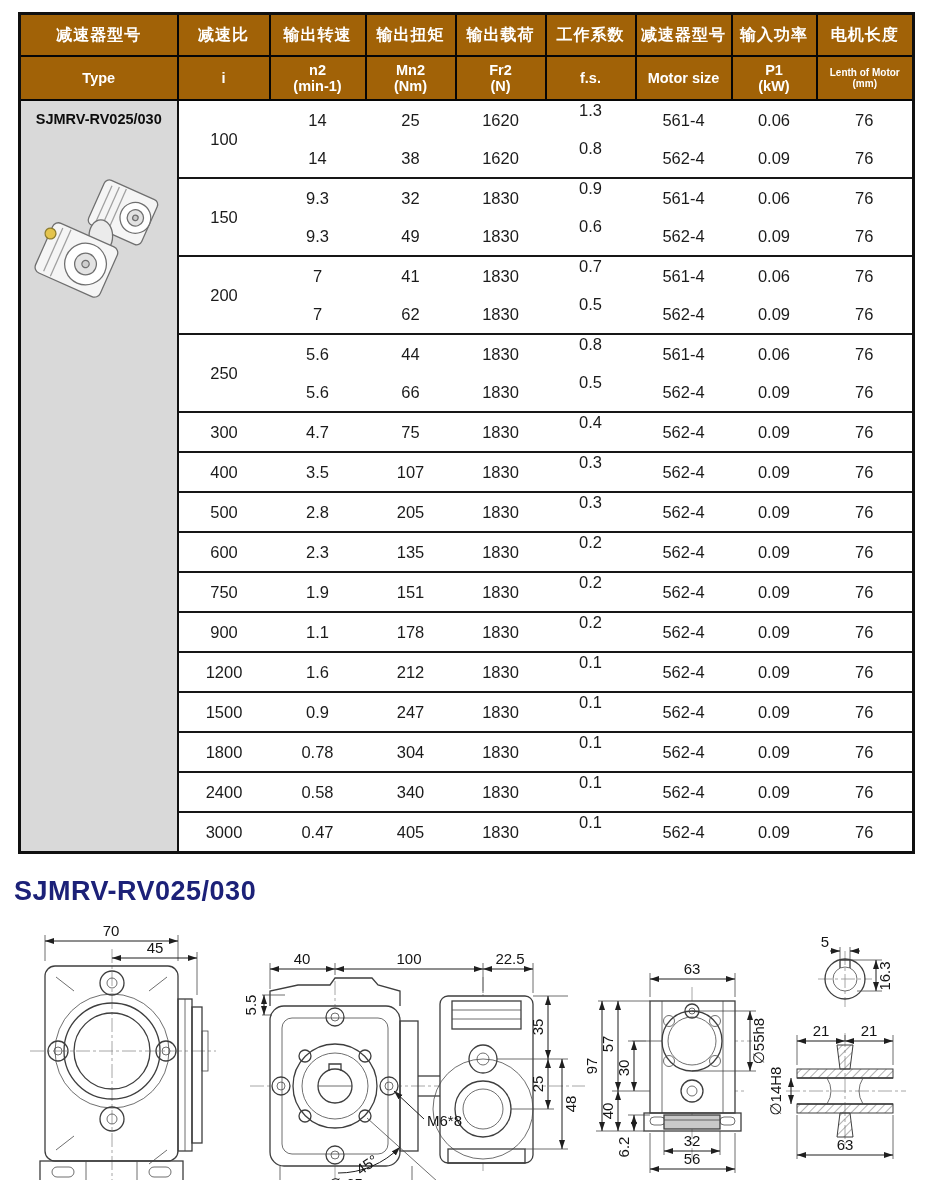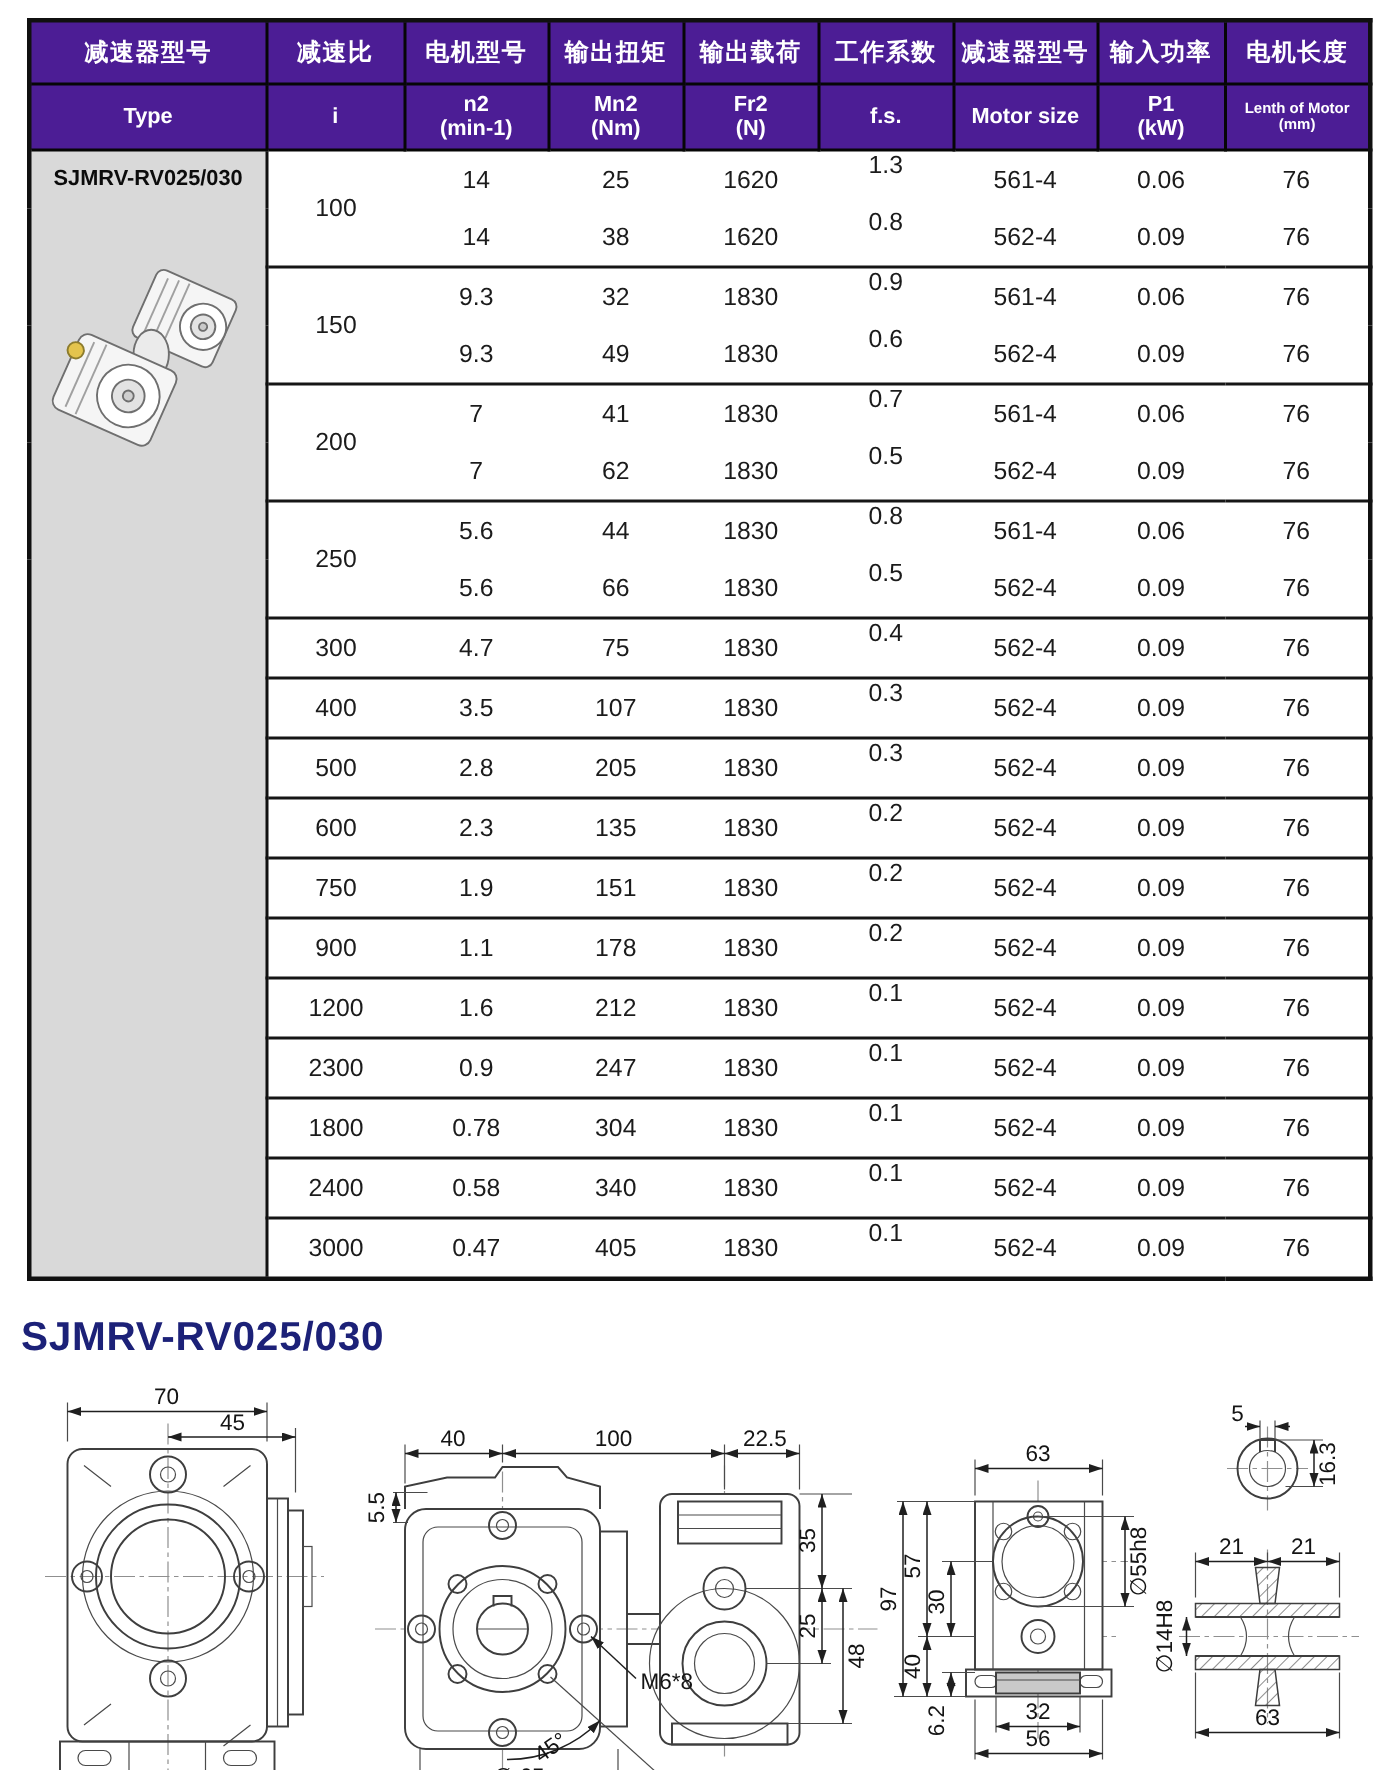--- a/index.html
+++ b/index.html
@@ -7,21 +7,21 @@
     width:930px;height:1180px;background:#ffffff;overflow:hidden;
     font-family:"Liberation Sans","DejaVu Sans",sans-serif;
     -webkit-font-smoothing:antialiased;
   }
   .page{position:relative;width:930px;height:1180px;}
 
   
   .table-wrap{padding:12px 0 0 18px;}
   table.spec{border-collapse:collapse;table-layout:fixed;width:894px;border:3px solid #101010;}
   table.spec th{
-    background:#4c1d95;color:#ffffff;border:2px solid #060606;
+    background:#a16207;color:#ffffff;border:2px solid #060606;
     font-weight:bold;padding:0 2px;
   }
   table.spec thead tr.cn-row th{font-size:16px;height:40px;letter-spacing:1px;}
   table.spec thead tr.en-row th{font-size:14.5px;height:42px;white-space:pre-line;line-height:1.12;}
   table.spec thead tr.en-row th:last-child{font-size:10px;}
   table.spec td{
     text-align:center;height:38px;padding:0;font-size:16.5px;color:#1b1b1b;
   }
   td.product-cell{
     background:#d9d9d9;border-right:2px solid #101010;vertical-align:top;
@@ -67,21 +67,21 @@
           <col style="width:90px">
           <col style="width:90px">
         <col style="width:96px">
           <col style="width:85px">
           <col style="width:97px">
       </colgroup>
       <thead>
         <tr class="cn-row">
           <th>减速器型号</th>
           <th>减速比</th>
-          <th>电机型号</th>
+          <th>输出转速</th>
           <th>输出扭矩</th>
           <th>输出载荷</th>
           <th>工作系数</th>
           <th>减速器型号</th>
           <th>输入功率</th>
           <th>电机长度</th>
         </tr>
         <tr class="en-row">
           <th>Type</th>
           <th>i</th>
@@ -268,21 +268,21 @@
             <td rowspan="1" class="i-cell">1200</td>
             <td>1.6</td>
             <td>212</td>
             <td>1830</td>
             <td class="fs-cell">0.1</td>
             <td>562-4</td>
             <td>0.09</td>
             <td>76</td>
           </tr>
           <tr class="group-start">
-            <td rowspan="1" class="i-cell">2300</td>
+            <td rowspan="1" class="i-cell">1500</td>
             <td>0.9</td>
             <td>247</td>
             <td>1830</td>
             <td class="fs-cell">0.1</td>
             <td>562-4</td>
             <td>0.09</td>
             <td>76</td>
           </tr>
           <tr class="group-start">
             <td rowspan="1" class="i-cell">1800</td>

